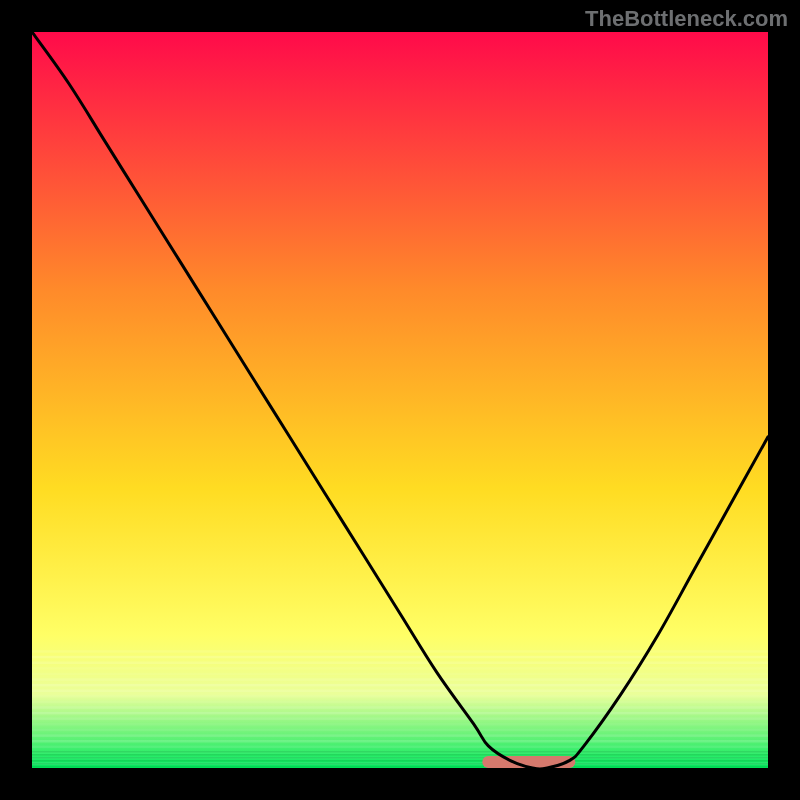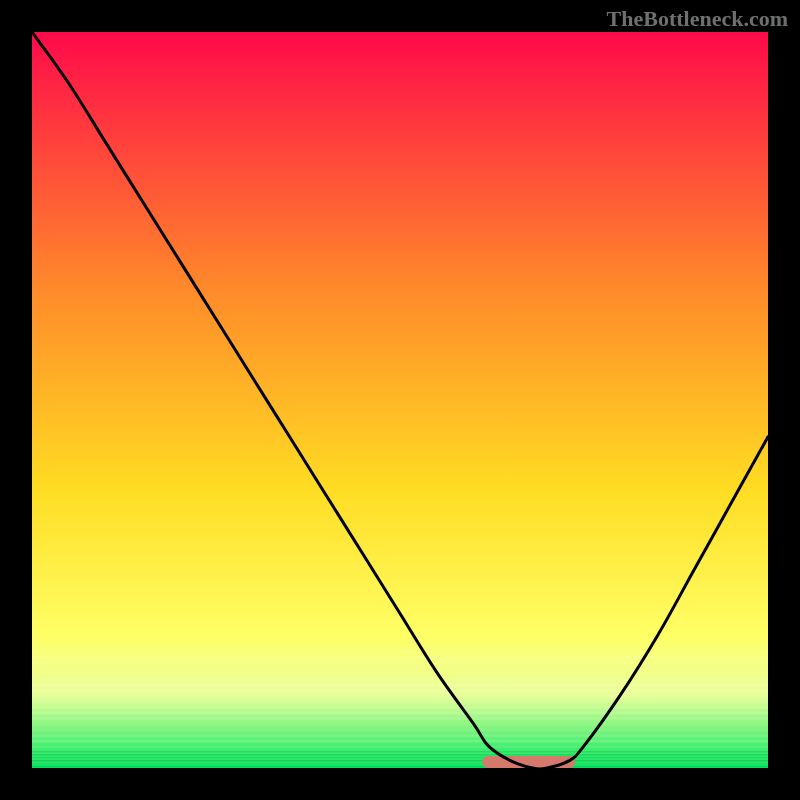--- a/index.html
+++ b/index.html
@@ -21,21 +21,20 @@
   }
   .watermark {
     position: absolute;
     top: 6px;
     right: 12px;
     color: #6d6f71;
     font-size: 22px;
     font-weight: 600;
     z-index: 20;
     user-select: none;
-    font-family: Liberation Serif, serif;
   }
   .plot {
     position: absolute;
     left: 32px;
     top: 32px;
     width: 736px;
     height: 736px;
     overflow: hidden;
   }
   .plot svg {

